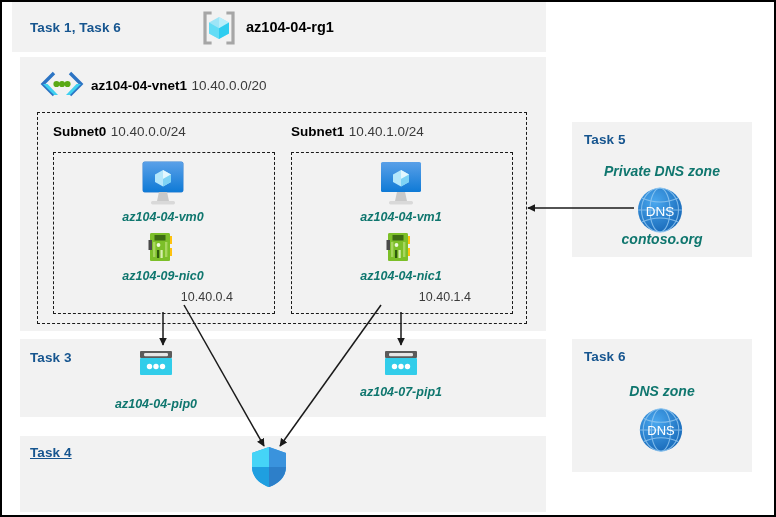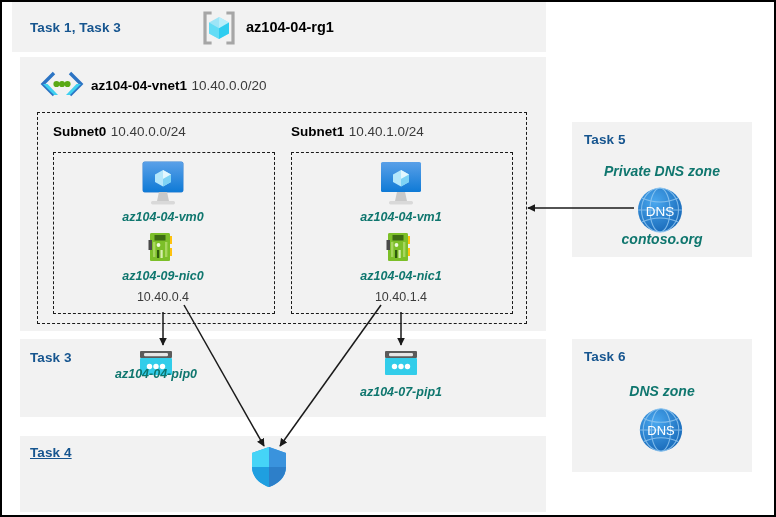--- a/index.html
+++ b/index.html
@@ -11,37 +11,37 @@
 
   .panel{position:absolute;background:#f2f2f2;box-sizing:border-box;}
   .task-label{position:absolute;color:#16558f;font-weight:bold;font-size:13.5px;
               letter-spacing:0.1px;white-space:nowrap;}
 
   .title-bold{font-weight:bold;color:#000;font-size:13.5px;white-space:nowrap;}
   .title-reg{font-weight:normal;color:#3b3b3b;font-size:13.5px;white-space:nowrap;}
 
   .node-label{position:absolute;text-align:center;font-weight:bold;font-size:12.5px;
               color:#0f766e;white-space:nowrap;font-style:italic;}
-  .node-sub{position:absolute;text-align:center;font-weight:normal;font-size:12.5px;
+  .node-sub{position:absolute;text-align:right;font-weight:normal;font-size:12.5px;
             color:#3b3b3b;white-space:nowrap;}
 
   .dashbox{position:absolute;border:1.6px dashed #1a1a1a;box-sizing:border-box;}
 
   .ic{position:absolute;}
   svg{display:block;overflow:visible;}
   #wires{position:absolute;left:0;top:0;width:776px;height:517px;pointer-events:none;}
 </style>
 </head>
 <body>
 
 <div id="canvas">
 
   <div class="panel" style="left:10px;top:0px;width:534px;height:50px;"></div>
 
-  <div class="task-label" style="left:28px;top:18px;">Task 1, Task 3</div>
+  <div class="task-label" style="left:28px;top:18px;">Task 1, Task 6</div>
 
   <span class="ic" style="left:197px;top:6px;">
     <svg width="40" height="40" viewBox="0 0 40 40">
       <path d="M11 5 L6 5 L6 35 L11 35" fill="none" stroke="#a6a6a6" stroke-width="3.2" stroke-linecap="square"></path>
       <path d="M29 5 L34 5 L34 35 L29 35" fill="none" stroke="#a6a6a6" stroke-width="3.2" stroke-linecap="square"></path>
       <polygon points="20,9 30,14.5 30,25.5 20,31 10,25.5 10,14.5" fill="#9ee5f7"></polygon>
       <polygon points="20,9 30,14.5 20,20.2" fill="#b8eefa"></polygon>
       <polygon points="20,20.2 30,14.5 30,25.5 20,31" fill="#2ecdf0"></polygon>
       <polygon points="20,20.2 20,31 10,25.5 10,14.5" fill="#63dcf5"></polygon>
     </svg>
@@ -158,21 +158,21 @@
   <span class="ic" style="left:136px;top:347px;">
     <svg width="36" height="30" viewBox="0 0 36 30">
       <rect x="2" y="2" width="32" height="7" rx="1" fill="#5b5b5b"></rect>
       <rect x="6" y="4" width="24" height="3.2" rx="1.2" fill="#e6e6e6"></rect>
       <rect x="2" y="9" width="32" height="17" rx="1" fill="#32cdea"></rect>
       <circle cx="11.5" cy="17.5" r="2.7" fill="#fff"></circle>
       <circle cx="18" cy="17.5" r="2.7" fill="#fff"></circle>
       <circle cx="24.5" cy="17.5" r="2.7" fill="#fff"></circle>
     </svg>
   </span>
-  <div class="node-label" style="left:84px;top:365px;width:140px;">az104-04-pip0</div>
+  <div class="node-label" style="left:84px;top:395px;width:140px;">az104-04-pip0</div>
 
   <span class="ic" style="left:381px;top:347px;">
     <svg width="36" height="30" viewBox="0 0 36 30">
       <rect x="2" y="2" width="32" height="7" rx="1" fill="#5b5b5b"></rect>
       <rect x="6" y="4" width="24" height="3.2" rx="1.2" fill="#e6e6e6"></rect>
       <rect x="2" y="9" width="32" height="17" rx="1" fill="#32cdea"></rect>
       <circle cx="11.5" cy="17.5" r="2.7" fill="#fff"></circle>
       <circle cx="18" cy="17.5" r="2.7" fill="#fff"></circle>
       <circle cx="24.5" cy="17.5" r="2.7" fill="#fff"></circle>
     </svg>

